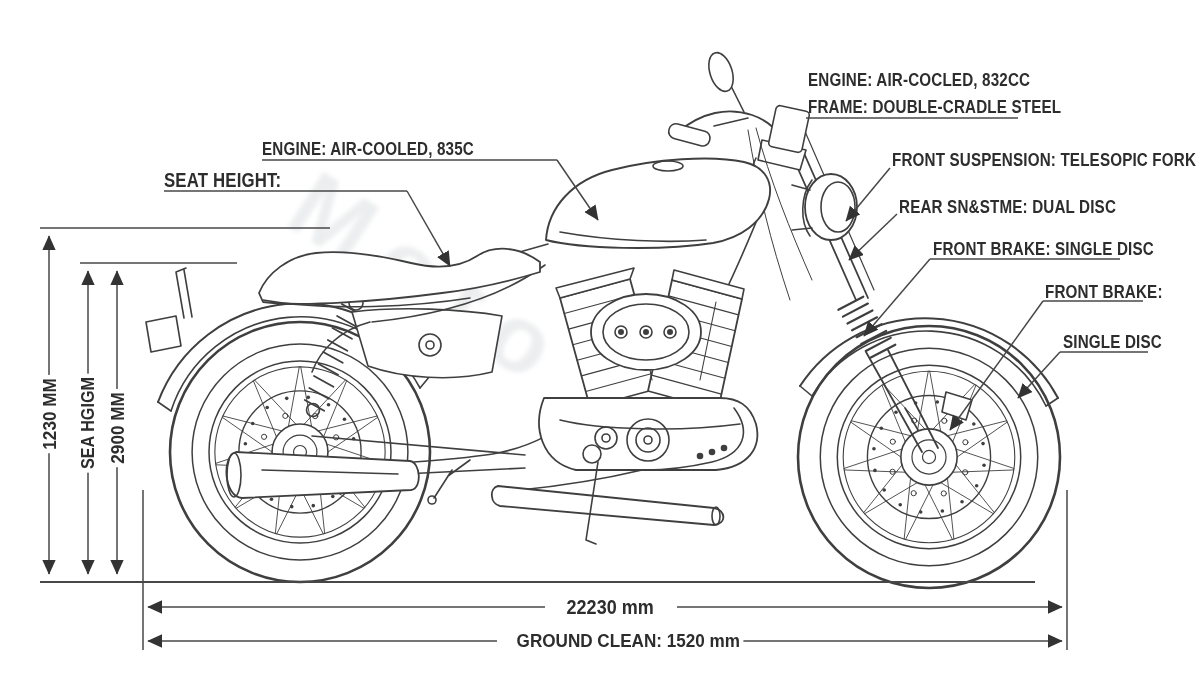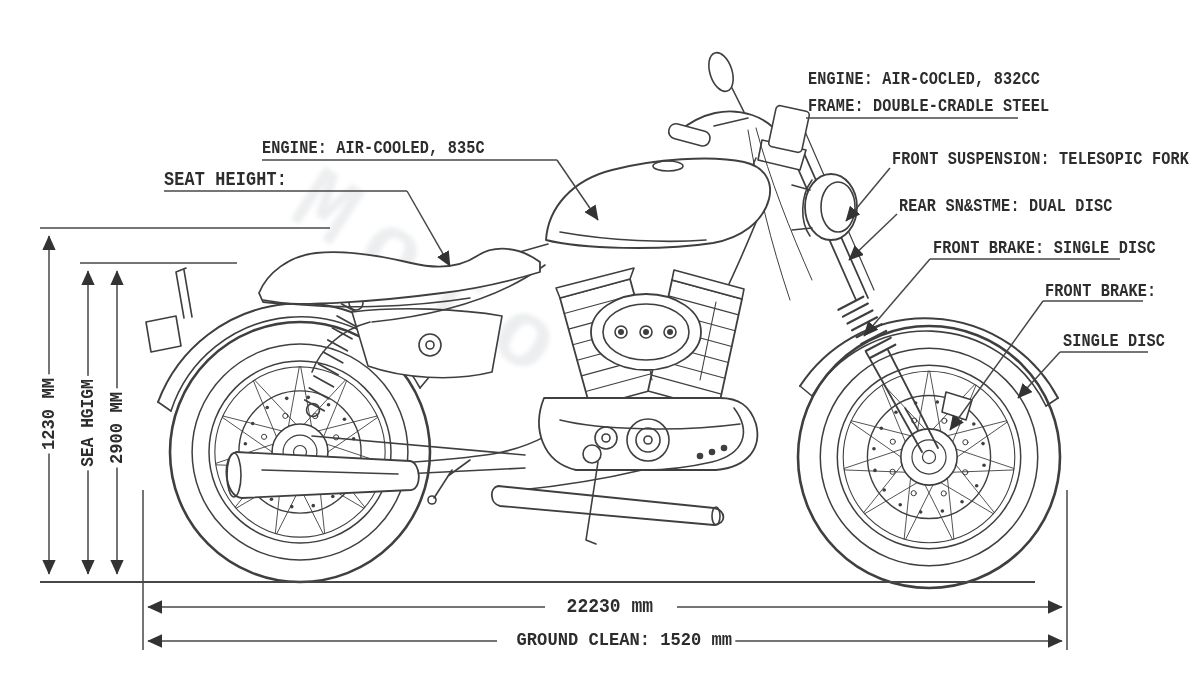--- a/index.html
+++ b/index.html
@@ -1,18 +1,18 @@
 <!DOCTYPE html>
 <html><head>
 <meta charset="utf-8">
 <style>
   html,body{margin:0;padding:0;background:#e8e8e8;}
   #stage{
     position:relative;width:1200px;height:675px;background:#ffffff;
-    overflow:hidden;font-family:Liberation Mono, monospace;
+    overflow:hidden;font-family:Liberation Sans, sans-serif;
   }
   #stage svg{position:absolute;left:0;top:0;}
   .callout{
     position:absolute;white-space:nowrap;color:#2d2d2d;
     font-weight:700;font-size:19px;line-height:1;
     transform:scaleX(0.80);transform-origin:left top;
     letter-spacing:.2px;
   }
   .dimlabel{
     position:absolute;white-space:nowrap;color:#2d2d2d;

